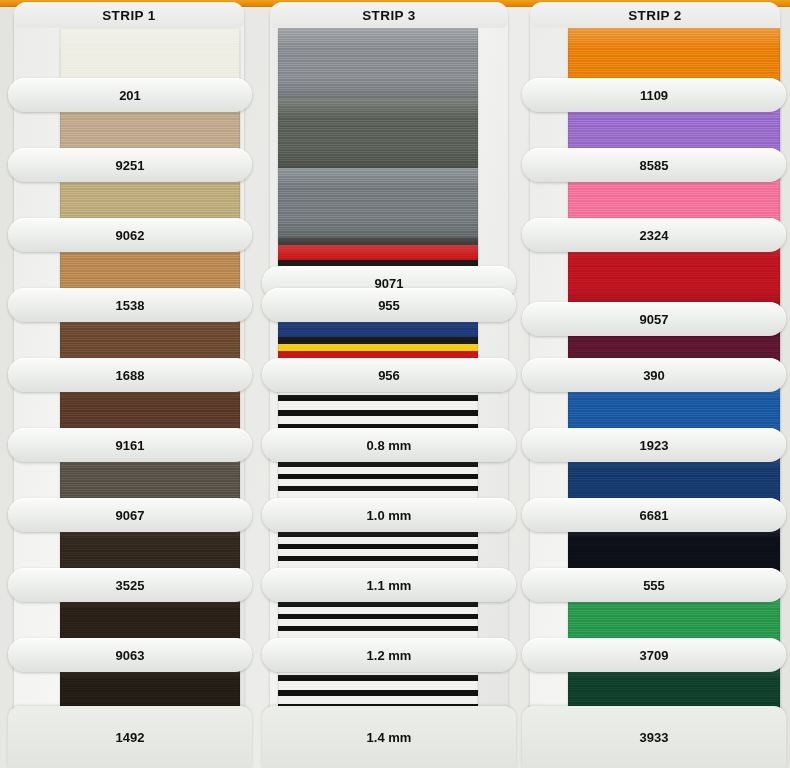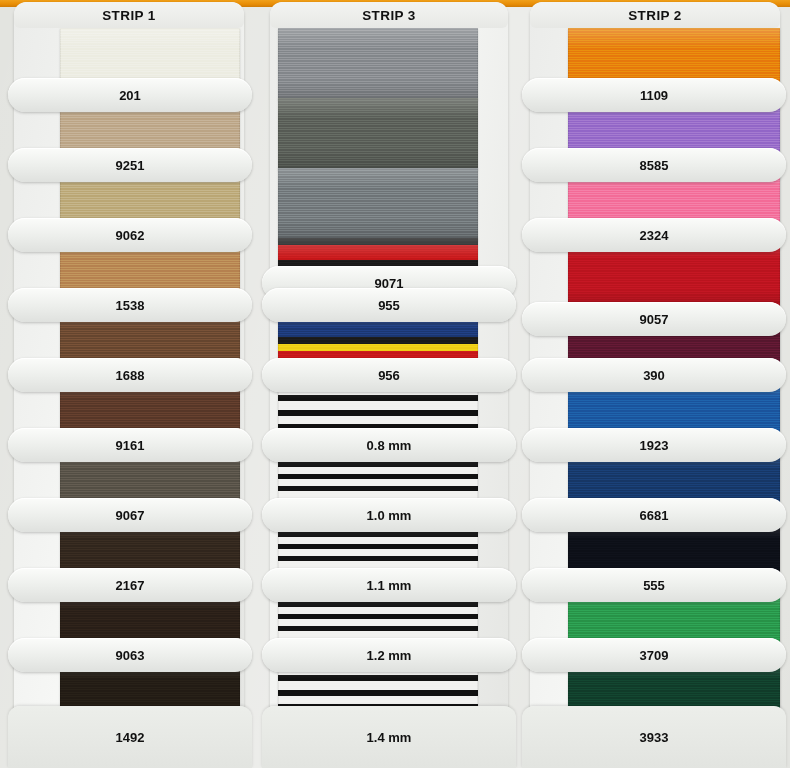--- a/index.html
+++ b/index.html
@@ -155,21 +155,21 @@
         <div class="label-bar" style="top: 428px;">9161</div>
         <div class="swatch" style="top: 448px; background: rgb(90, 84, 74);">
           <div class="fibers"></div>
           <div class="shade"></div>
         </div>
         <div class="label-bar" style="top: 498px; text-align: center;">9067</div>
         <div class="swatch" style="top: 518px; background: rgb(52, 40, 30);">
           <div class="fibers"></div>
           <div class="shade"></div>
         </div>
-        <div class="label-bar" style="top: 568px;">2167</div>
+        <div class="label-bar" style="top: 568px;">3525</div>
         <div class="swatch" style="top: 588px; background: rgb(43, 32, 24);">
           <div class="fibers"></div>
           <div class="shade"></div>
         </div>
         <div class="label-bar" style="top: 638px;">9063</div>
         <div class="swatch" style="top: 658px; background: rgb(36, 29, 21);">
           <div class="fibers"></div>
           <div class="shade"></div>
         </div>
         <div class="bottom-panel">1492</div>

